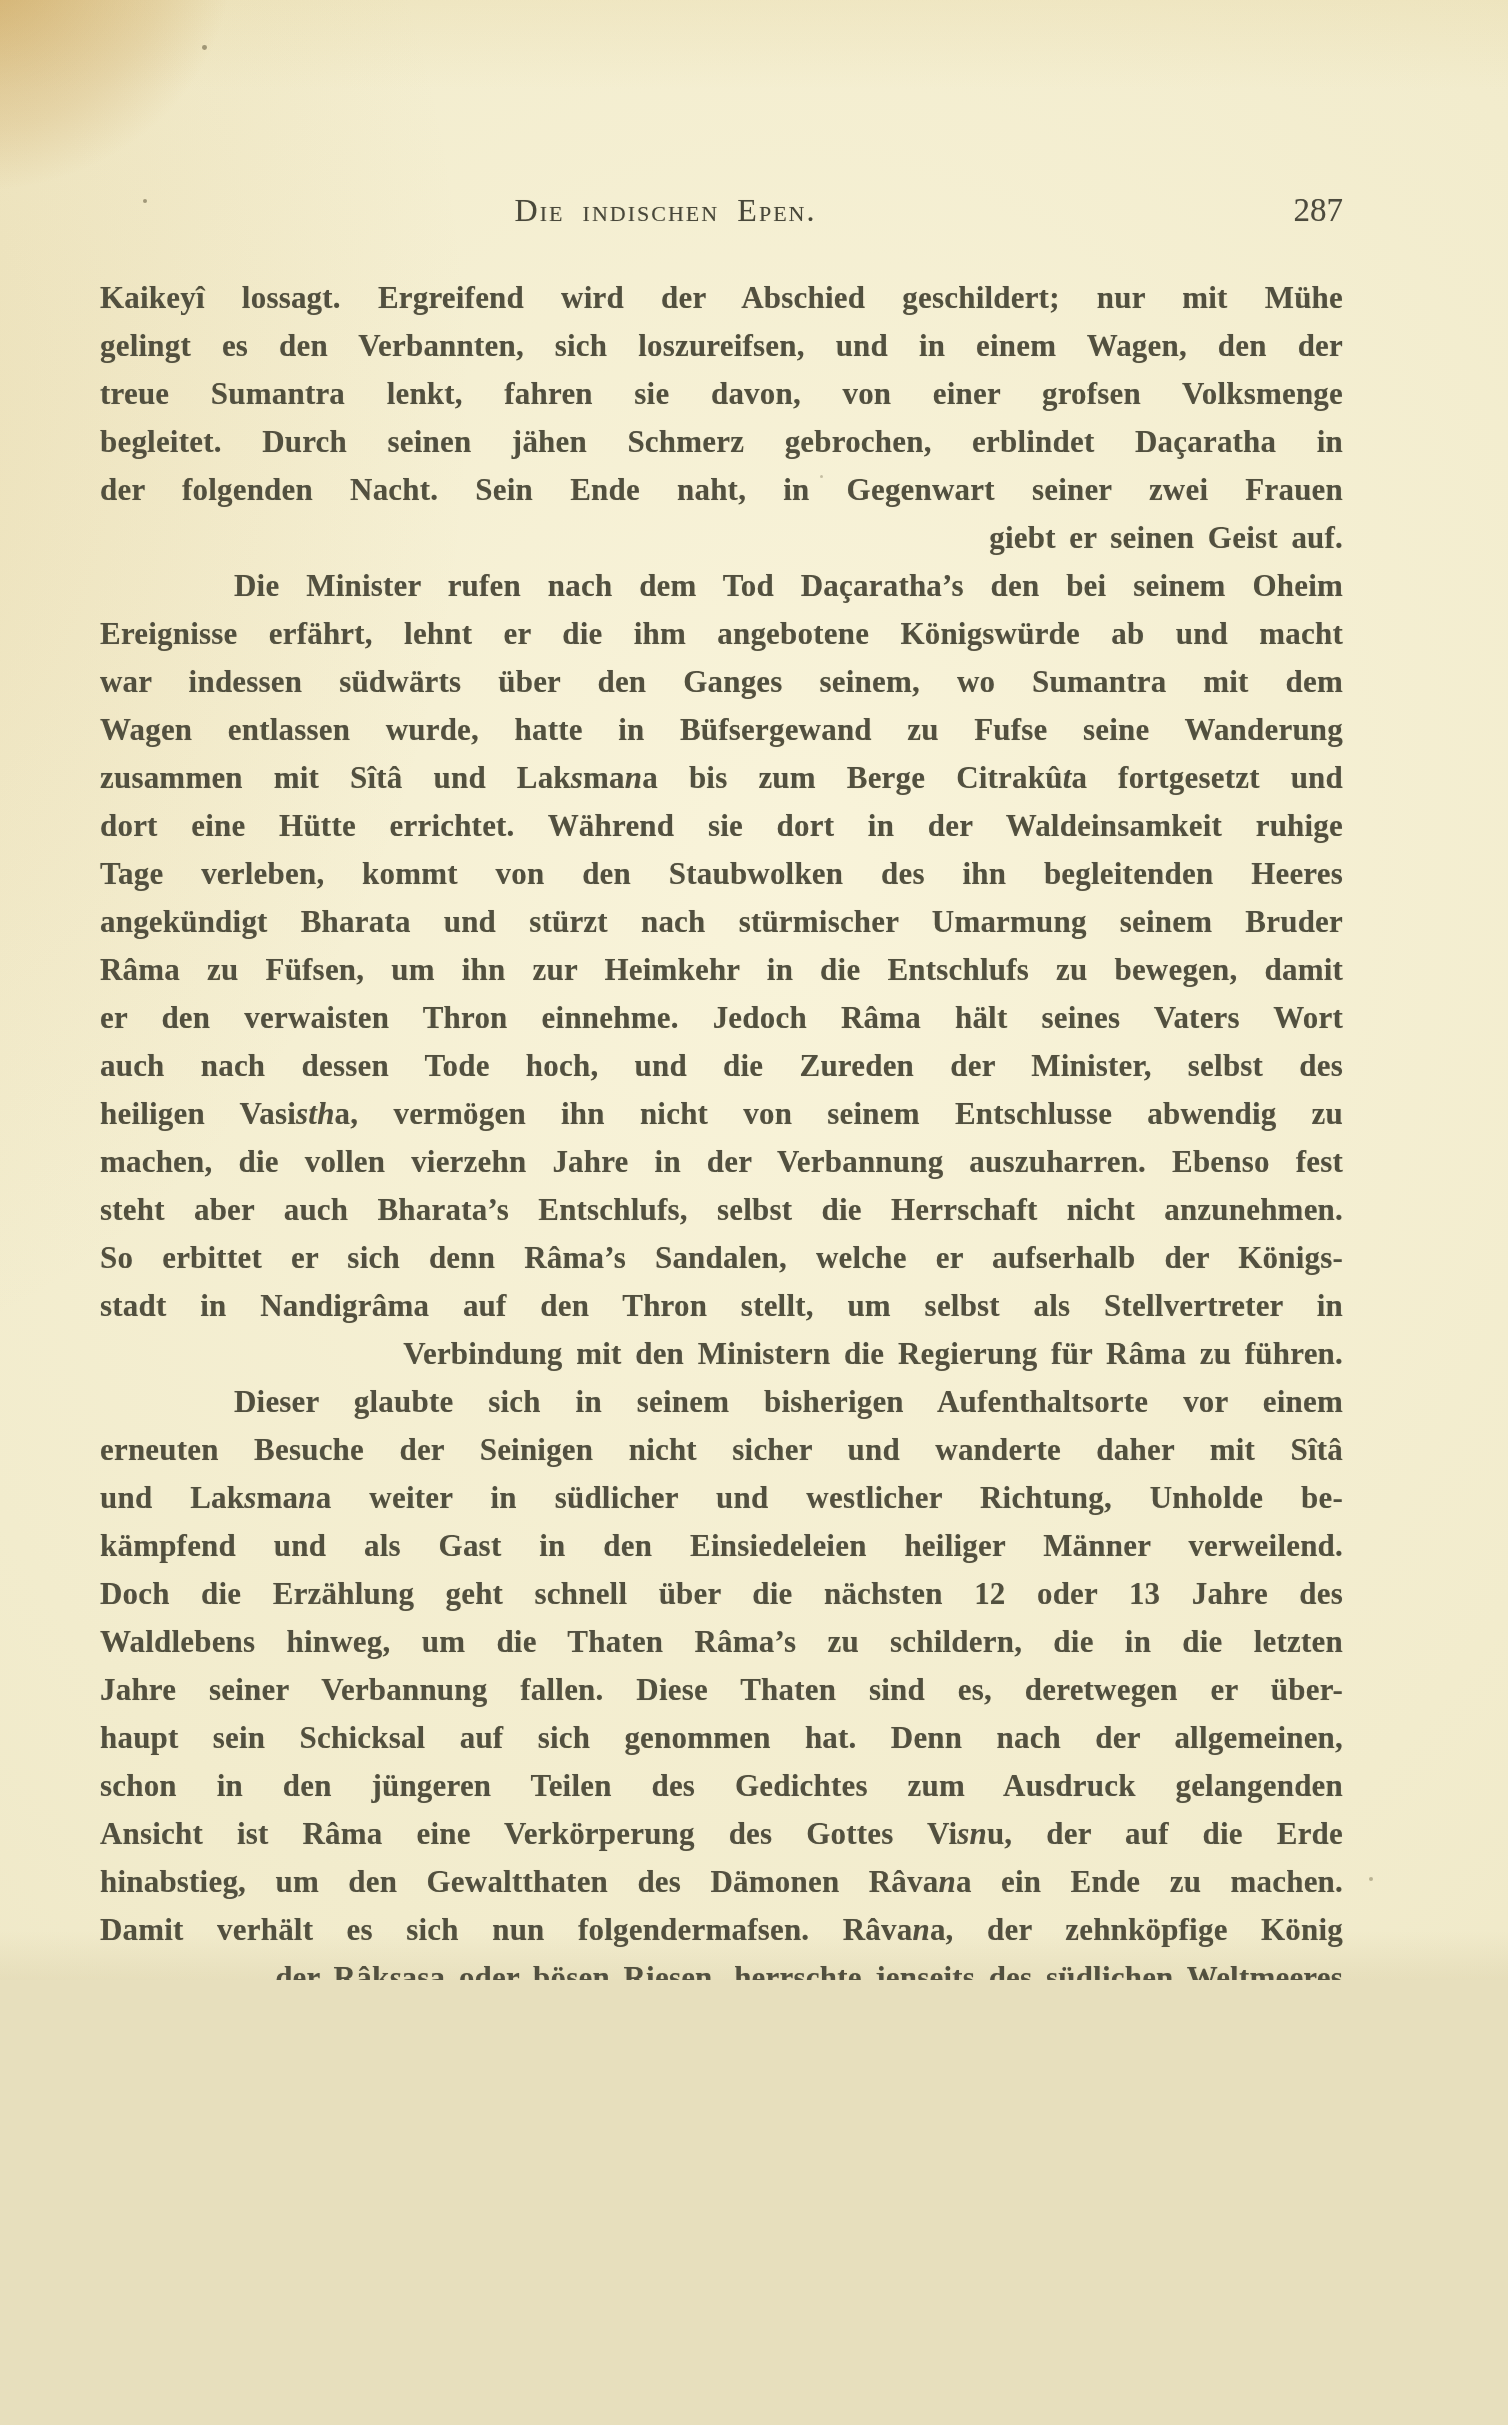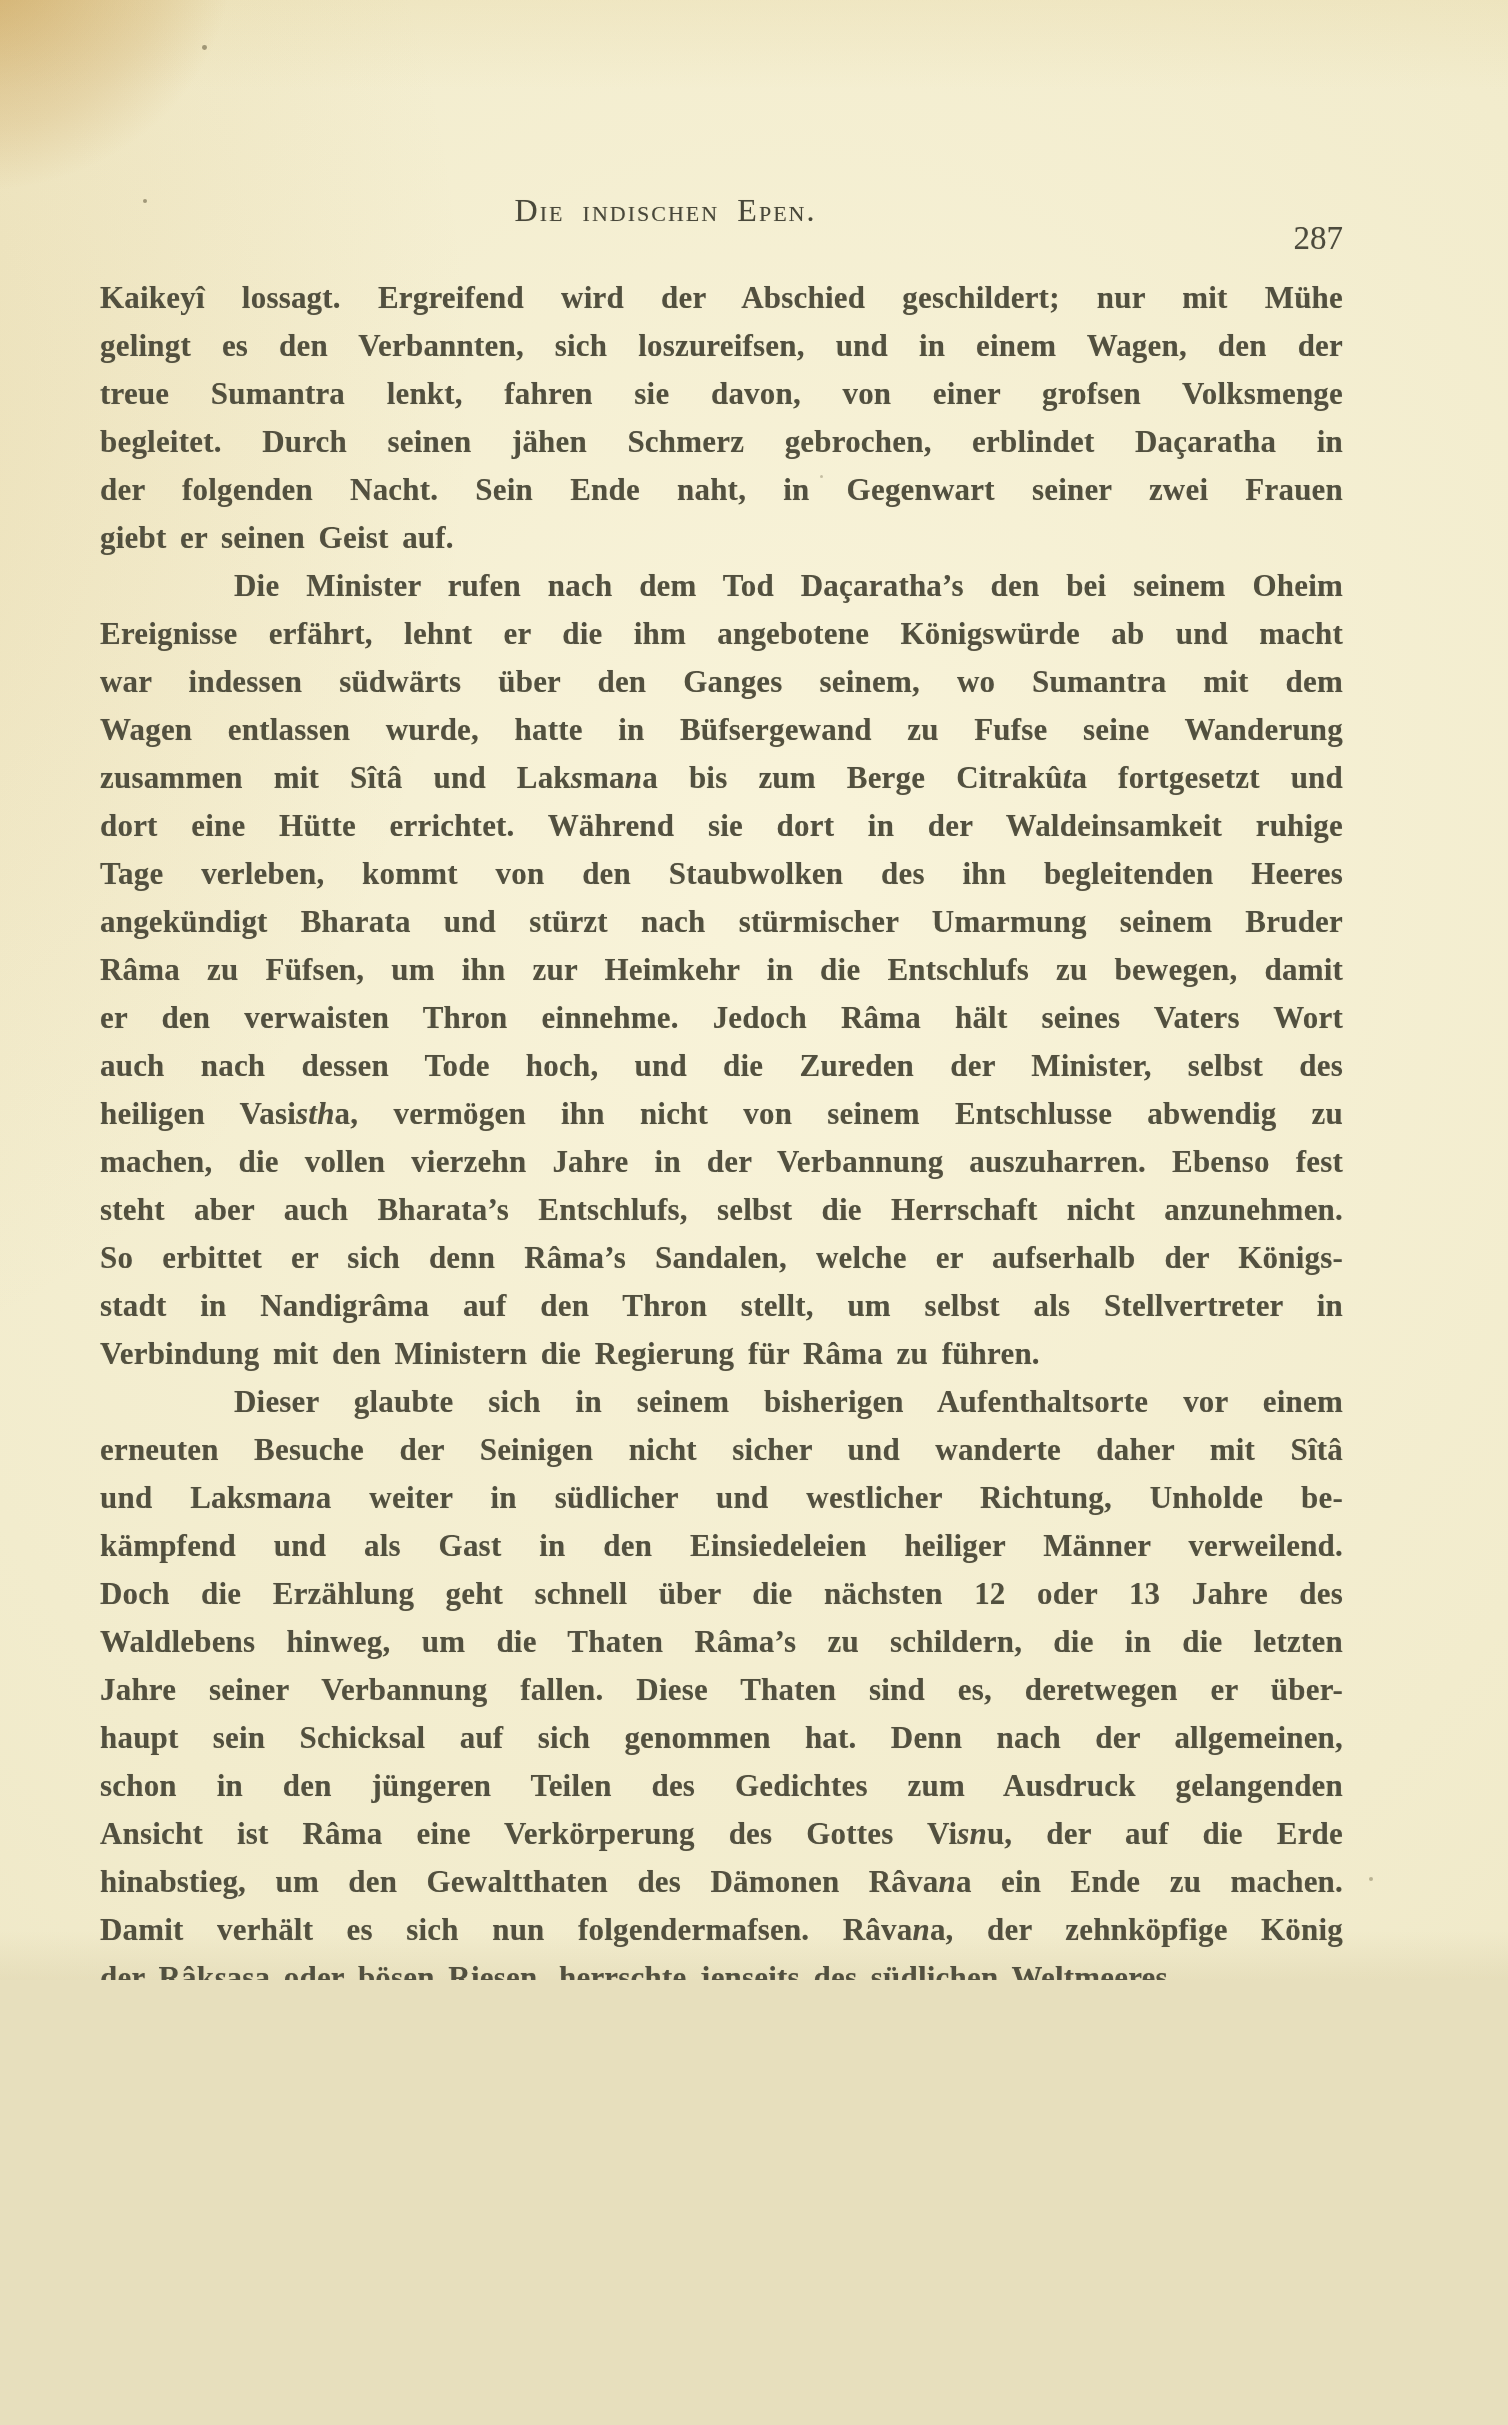--- a/index.html
+++ b/index.html
@@ -44,40 +44,39 @@
     color: #49483a;
     text-shadow: 0 0 0.8px rgba(73,72,58,0.35);
   }
   .page-number {
     position: absolute;
     right: 0; top: 0;
     font-size: 33px;
     line-height: 39px;
     color: #4d4b3d;
     text-shadow: 0 0 0.8px rgba(73,72,58,0.3);
-    margin-top: 28px;
   }
 
   
   .textblock {
     position: absolute;
     left: 100px;
     top: 274px;
     width: 1243px;
     font-size: 31px;
     letter-spacing: 0.2px;
     word-spacing: 5.7px;
     text-shadow: 0 0 0.8px rgba(82,80,63,0.30);
     font-weight: bold;
   }
   .line {
     height: 48px;
     line-height: 48px;
     white-space: normal;
-    text-align: left;
+    text-align: right;
   }
   .line.j {
     text-align: justify;
     text-align-last: justify;
   }
   .line.ind {
     padding-left: 134px;
   }
   .line .it {
     font-style: italic;

